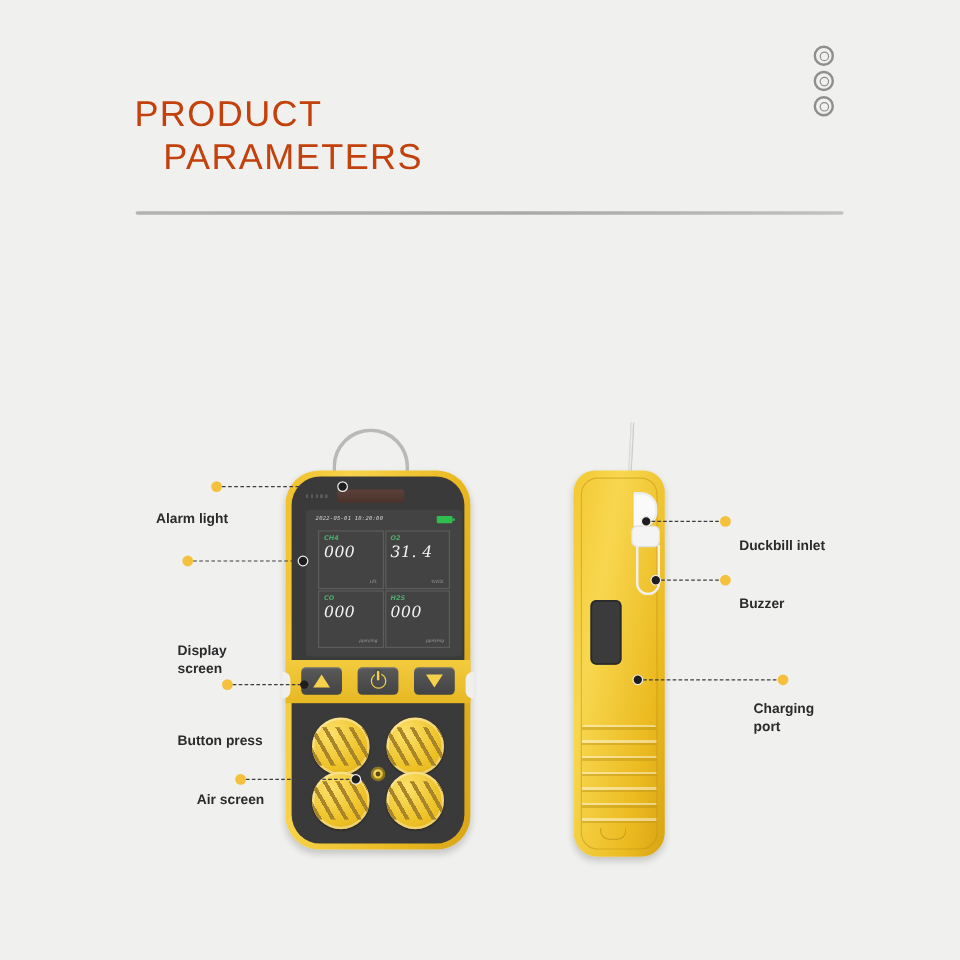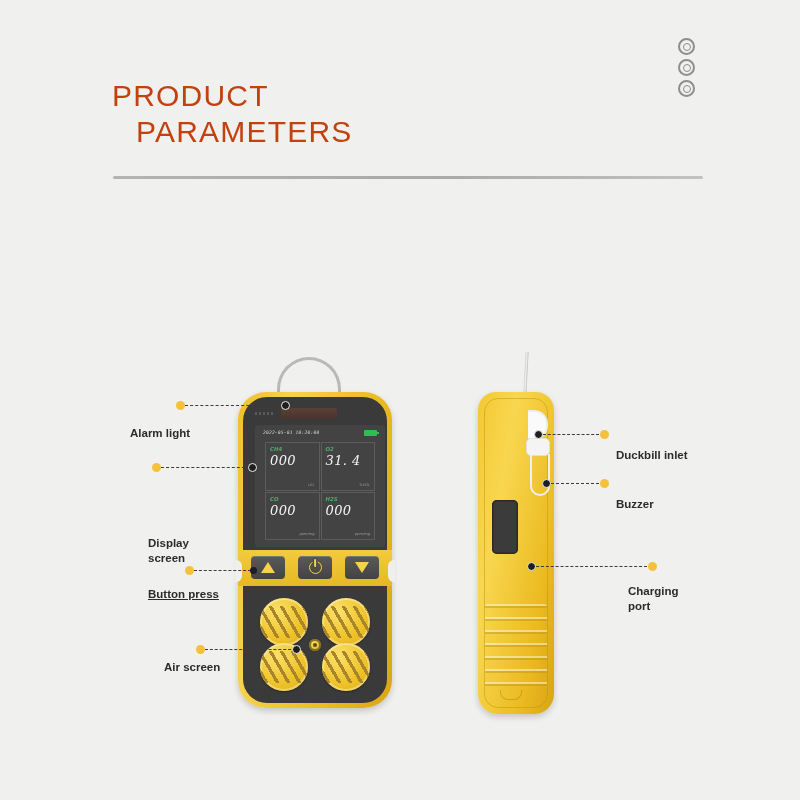--- a/index.html
+++ b/index.html
@@ -477,21 +477,21 @@
   <div class="dot" style="left:176px; top:401px;"></div>
   <div class="leader" style="left:185px; top:405px; width:100px;"></div>
   <div class="endpoint" style="left:281px; top:401px;"></div>
 
   <div class="callout" style="left:148px; top:496px;margin-top:40px;">Display
 screen</div>
   <div class="dot" style="left:152px; top:463px;"></div>
   <div class="leader" style="left:161px; top:467px; width:89px;"></div>
   <div class="endpoint" style="left:248px; top:463px;"></div>
 
-  <div class="callout" style="left:148px; top:587px;text-decoration:underline;">Button press</div>
+  <div class="callout" style="left:148px; top:611px;">Button press</div>
   <div class="dot" style="left:185px; top:566px;"></div>
   <div class="leader" style="left:194px; top:570px; width:57px;"></div>
   <div class="endpoint plain" style="left:250px; top:567px;"></div>
 
   <div class="callout" style="left:164px; top:660px;">Air screen</div>
   <div class="dot" style="left:196px; top:645px;"></div>
   <div class="leader" style="left:205px; top:649px; width:91px;"></div>
   <div class="endpoint" style="left:292px; top:645px;"></div>
 
   <div class="callout" style="left:616px; top:448px;">Duckbill inlet</div>

